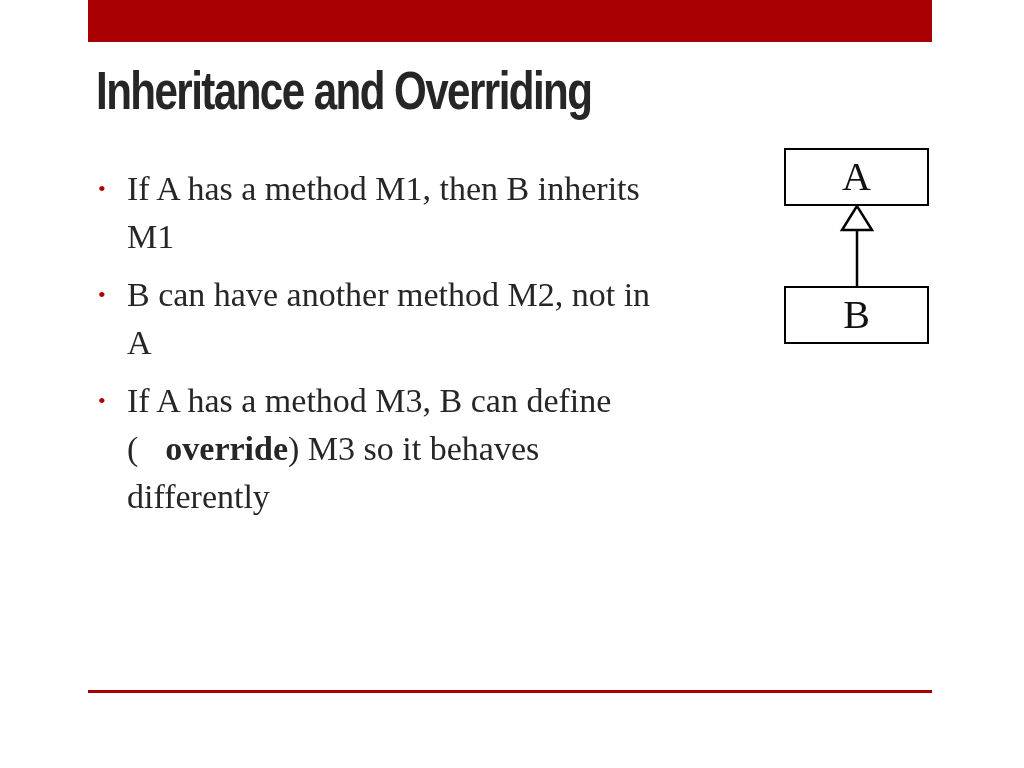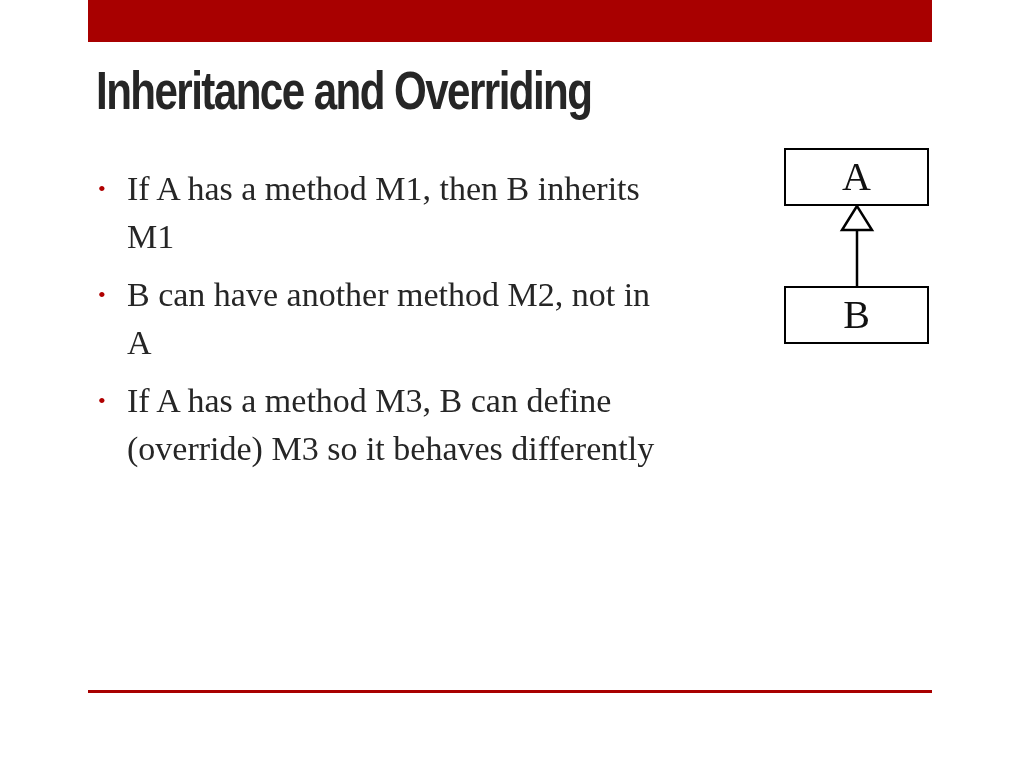--- a/index.html
+++ b/index.html
@@ -6,21 +6,21 @@
     body { width: 1024px; height: 768px; position: relative; overflow: hidden; }
     .top-bar { position: absolute; left: 88px; top: 0; width: 844px; height: 42px; background: #a80000; }
     .title { position: absolute; left: 96px; top: 50px; margin: 0;
       font-family: "Liberation Sans", sans-serif; font-weight: bold; font-size: 54px;
       letter-spacing: -2px; color: #262626; transform: scaleX(0.78); transform-origin: left top;
       white-space: nowrap; line-height: 80px; }
     .bullets { position: absolute; left: 96px; top: 165px; width: 560px; margin: 0; padding: 0; list-style: none;
       font-family: "Liberation Serif", serif; font-size: 34px; color: #262626; line-height: 48px; }
     .bullets li { position: relative; padding-left: 31px; margin-bottom: 10px; }
     .bullet-dot { position: absolute; left: 2px; top: 0; color: #b00000; font-size: 22px; }
-    .bold { font-weight: normal; }
+    .bold { font-weight: bold; margin-left: 27px; }
     .uml { position: absolute; left: 784px; top: 148px; width: 146px; height: 198px; }
     .uml-box { position: absolute; left: 0; width: 141px; height: 54px; border: 2.5px solid #000;
       font-family: "Liberation Serif", serif; font-size: 40px; text-align: center; line-height: 54px; color: #111; background: #fff; }
     .box-a { top: 0; }
     .box-b { top: 138px; }
     .uml-svg { position: absolute; left: 0; top: 0; }
     .bottom-line { position: absolute; left: 88px; top: 690px; width: 844px; height: 3px; background: #a80000; }
   </style>
 </head>
 <body>

